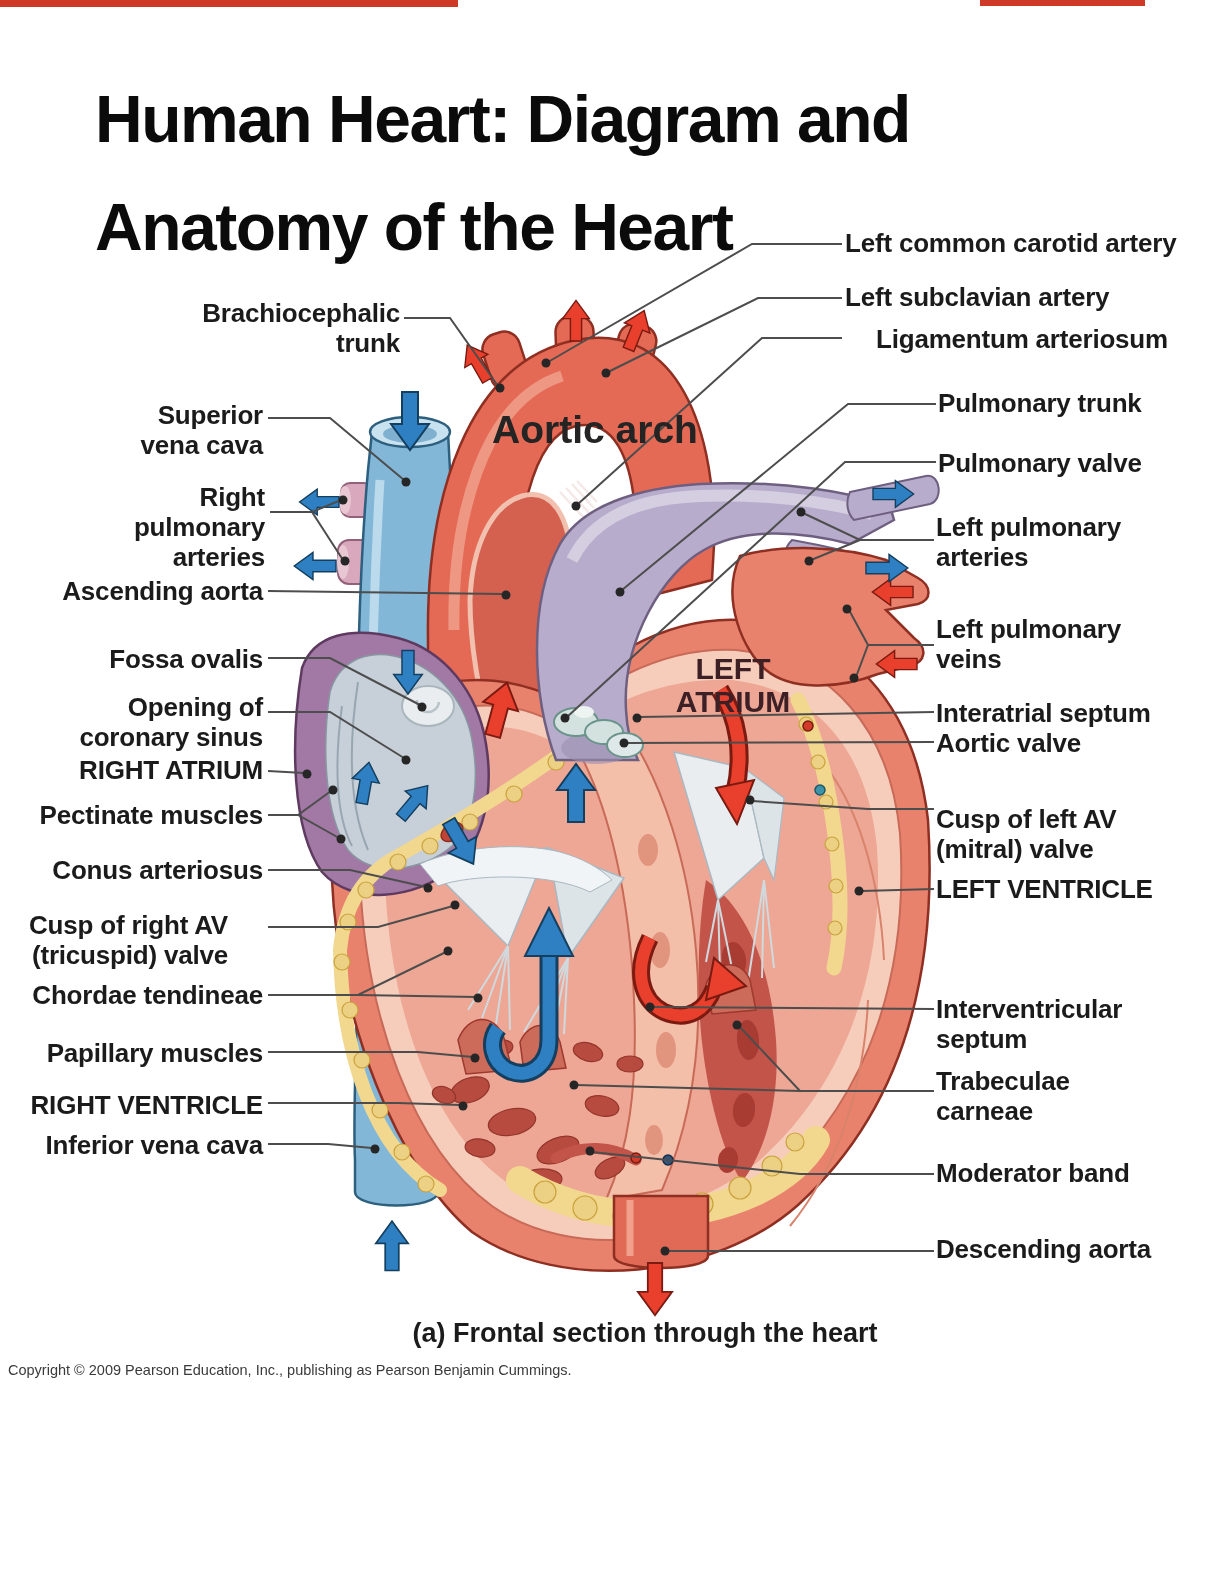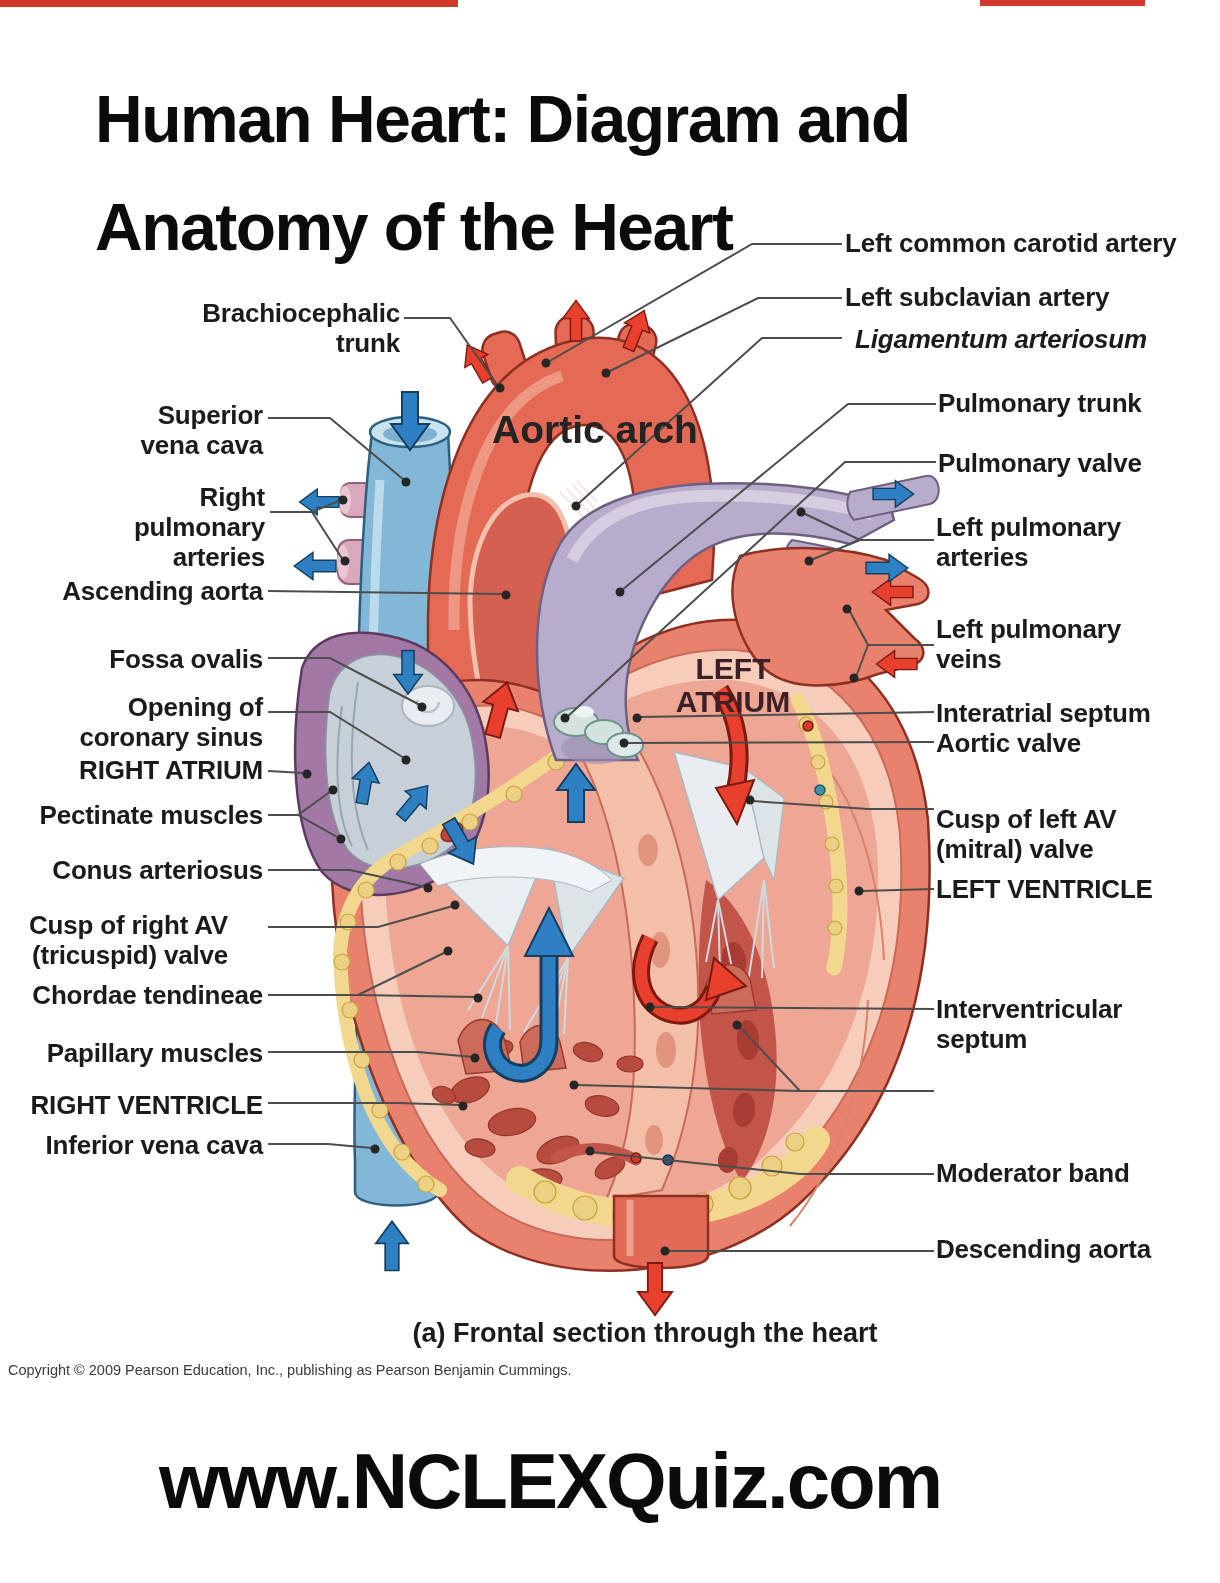--- a/index.html
+++ b/index.html
@@ -352,34 +352,35 @@
 <div class="lbl l" style="top:855px;right:957px;">Conus arteriosus</div>
 <div class="lbl l" style="top:910px;right:992px;">Cusp of right AV
 (tricuspid) valve</div>
 <div class="lbl l" style="top:980px;right:957px;">Chordae tendineae</div>
 <div class="lbl l" style="top:1038px;right:957px;">Papillary muscles</div>
 <div class="lbl l" style="top:1090px;right:957px;">RIGHT VENTRICLE</div>
 <div class="lbl l" style="top:1130px;right:957px;">Inferior vena cava</div>
 
 <div class="lbl r" style="top:228px;left:845px;">Left common carotid artery</div>
 <div class="lbl r" style="top:282px;left:845px;">Left subclavian artery</div>
-<div class="lbl r" style="top:324px;left:855px;font-style:italic;">Ligamentum arteriosum</div>
+<div class="lbl r" style="top:324px;left:876px;">Ligamentum arteriosum</div>
 <div class="lbl r" style="top:388px;left:938px;">Pulmonary trunk</div>
 <div class="lbl r" style="top:448px;left:938px;">Pulmonary valve</div>
 <div class="lbl r" style="top:512px;left:936px;">Left pulmonary
 arteries</div>
 <div class="lbl r" style="top:614px;left:936px;">Left pulmonary
 veins</div>
 <div class="lbl r" style="top:698px;left:936px;">Interatrial septum</div>
 <div class="lbl r" style="top:728px;left:936px;">Aortic valve</div>
 <div class="lbl r" style="top:789px;left:936px;margin-top:15px;">Cusp of left AV
 (mitral) valve</div>
 <div class="lbl r" style="top:874px;left:936px;">LEFT VENTRICLE</div>
 <div class="lbl r" style="top:994px;left:936px;">Interventricular
 septum</div>
+<div class="lbl r" style="top:1066px;left:936px;">Trabeculae
+carneae</div>
 <div class="lbl r" style="top:1158px;left:936px;">Moderator band</div>
 <div class="lbl r" style="top:1234px;left:936px;text-align:right;">Descending aorta</div>
 
 <div class="caption">(a) Frontal section through the heart</div>
 <div class="copyright">Copyright © 2009 Pearson Education, Inc., publishing as Pearson Benjamin Cummings.</div>
-<div class="footer">www.NCLEXQuiz.com</div>
 
 </div>
 
 </body></html>

